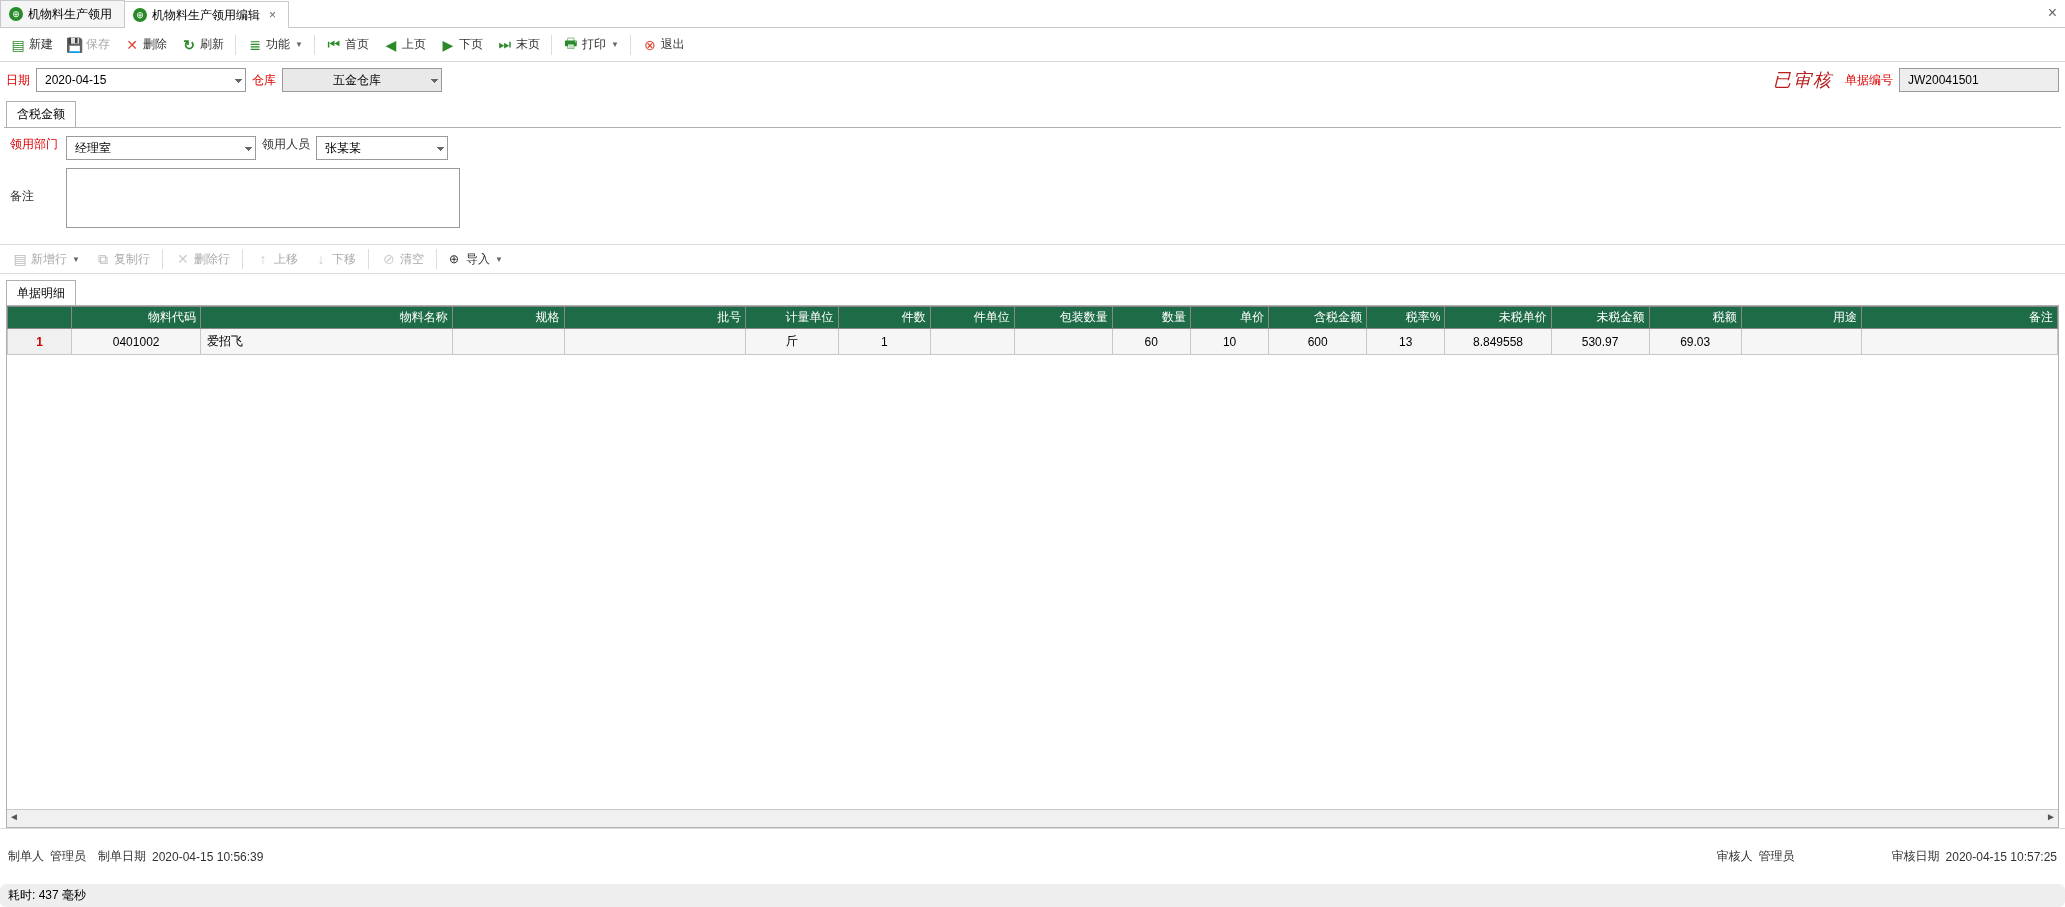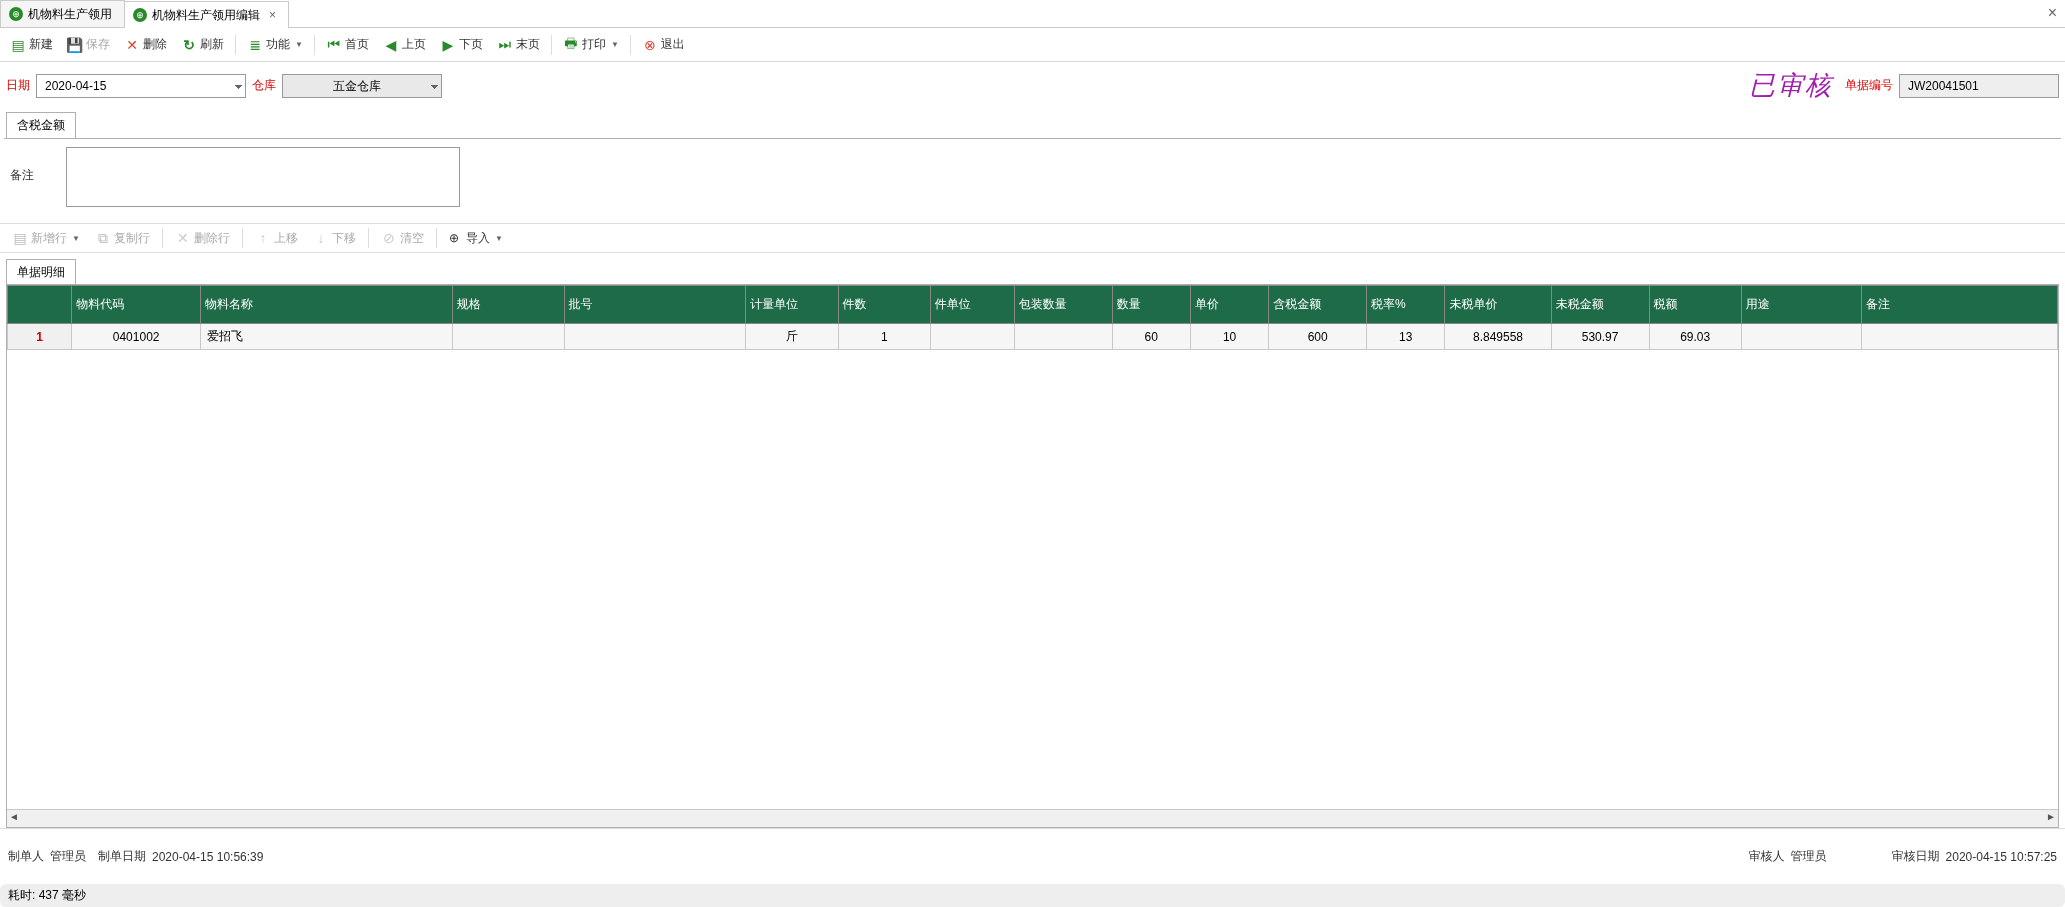--- a/index.html
+++ b/index.html
@@ -31,41 +31,41 @@
 .ico-exit { color: #d43; }
 
 
 .header-row { display: flex; align-items: center; padding: 6px 6px; gap: 6px; }
 .lbl { color: #333; }
 .lbl.red { color: #d00; }
 .input, .select { border: 1px solid #9a9a9a; height: 24px; padding: 0 8px; background: #fff; }
 .select { appearance: none; padding-right: 18px; background-image: linear-gradient(45deg, transparent 50%, #666 50%), linear-gradient(135deg, #666 50%, transparent 50%); background-position: right 6px top 10px, right 2px top 10px; background-size: 4px 4px; background-repeat: no-repeat; }
 .select.gray { background-color: #e9e9e9; }
 .spacer { flex: 1; }
-.stamp { color: #a21caf; font-family: KaiTi, STKaiti, serif; font-size: 26px; font-style: italic; letter-spacing: 2px; }
+.stamp { color: #b91c1c; font-family: KaiTi, STKaiti, serif; font-size: 18px; font-style: italic; letter-spacing: 2px; }
 .docno-lbl { color: #d00; margin-left: 6px; }
 .docno-input { width: 160px; background: #eee; }
 
 
 .section-tab-wrap { padding: 3px 6px 0 6px; }
 .section-tab { display: inline-block; border: 1px solid #b0b0b0; border-bottom: none; padding: 4px 10px; background: #fff; }
 .section-body { border-top: 1px solid #b0b0b0; padding: 8px 6px; margin: 0 4px; }
 
 
 .form-row { display: flex; align-items: flex-start; gap: 6px; margin-bottom: 8px; }
 .textarea { border: 1px solid #9a9a9a; width: 394px; height: 60px; resize: none; padding: 2px 4px; }
 
 
 .detail-toolbar { display: flex; align-items: center; height: 30px; border-top: 1px solid #ddd; border-bottom: 1px solid #ddd; padding: 0 6px; gap: 3px; }
 
 
 .grid-wrap { margin: 0 6px; border: 1px solid #b0b0b0; flex: 1; display: flex; flex-direction: column; min-height: 0; margin-top: -1px; }
 .grid-scroll { flex: 1; overflow: auto; }
 table.grid { border-collapse: collapse; width: 100%; table-layout: fixed; }
-.grid th { background: #1e6b47; color: #fff; font-weight: normal; border: 1px solid #888; height: 38px; padding: 0 4px; text-align: left; }
+.grid th { background: #1e6b47; color: #fff; font-weight: normal; border: 1px solid #888; height: 22px; padding: 0 4px; text-align: right; }
 .grid th.rownum-h { background: #1e6b47; width: 46px; }
 .grid td { border: 1px solid #c8c8c8; height: 26px; padding: 0 6px; text-align: center; background: #f6f6f6; }
 .grid td.rownum { color: #c00; font-weight: bold; background: #f0f0f0; }
 .grid td.left { text-align: left; }
 .hscroll { height: 18px; border-top: 1px solid #c8c8c8; background: #f0f0f0; position: relative; }
 .hscroll::before, .hscroll::after { content: '◄'; position: absolute; left: 2px; top: 1px; font-size: 10px; color: #555; }
 .hscroll::after { content: '►'; left: auto; right: 2px; }
 
 
 .footer { display: flex; align-items: center; padding: 19px 8px; gap: 12px; border-top: 1px solid #ddd; }
@@ -153,20 +153,26 @@
   <div class="spacer"></div>
   <span class="stamp">已审核</span>
   <span class="lbl docno-lbl">单据编号</span>
   <input class="input docno-input" readonly="" value="JW20041501" style="">
 </div>
 
 <div class="section-tab-wrap">
   <span class="section-tab">含税金额</span>
 </div>
 <div class="section-body">
+  <div class="form-row">
+    <span class="lbl red" style="width:50px">领用部门</span>
+    <select class="select" style="width:190px"><option>经理室</option></select>
+    <span class="lbl">领用人员</span>
+    <select class="select" style="width:132px"><option>张某某</option></select>
+  </div>
   <div class="form-row">
     <span class="lbl" style="width:50px;padding-top:20px">备注</span>
     <textarea class="textarea" style=""></textarea>
   </div>
 </div>
 
 <div class="detail-toolbar">
   <div class="tbtn disabled">
       <span class="ico" style="color:#bbb">▤</span>
       <span>新增行</span>
@@ -266,18 +272,18 @@
     </div>
   <div class="fgrp" style="">
       <span class="lbl">制单日期</span>
       <span class="val">2020-04-15 10:56:39</span>
     </div>
   <div class="spacer"></div>
   <div class="fgrp">
       <span class="lbl">审核人</span>
       <span class="val">管理员</span>
     </div>
-  <div class="fgrp" style="margin-left:53px">
+  <div class="fgrp" style="margin-left:85px">
       <span class="lbl">审核日期</span>
       <span class="val">2020-04-15 10:57:25</span>
     </div>
 </div>
 <div class="status">耗时: 437 毫秒</div>
 
 </body></html>

